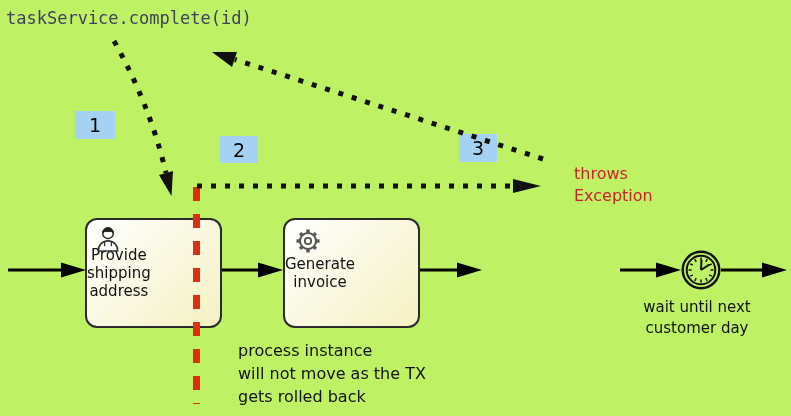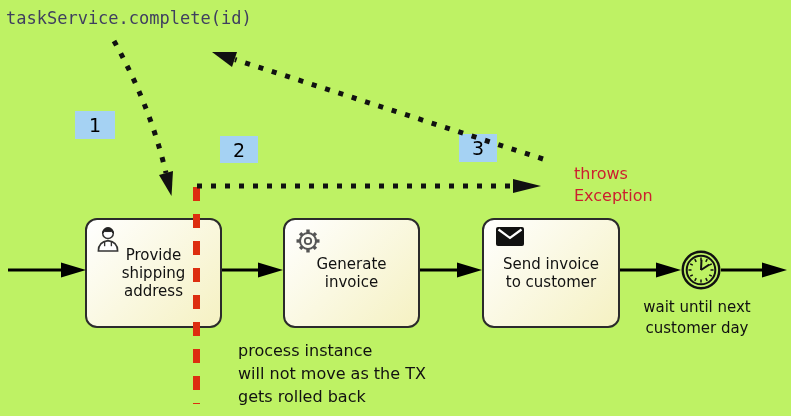--- a/index.html
+++ b/index.html
@@ -23,21 +23,21 @@
   .throws{
     position:absolute;left:545px;top:163px;font-size:16px;line-height:22px;
     color:var(--red-text,#cc1f2f);
     margin-left:29px;
   }
   .throws span{display:block;}
   .task{
     position:absolute;top:218px;height:110px;box-sizing:border-box;
     border:2px solid var(--task-border,#2b2b2b);border-radius:12px;
     background:linear-gradient(135deg,var(--task-fill-start,#ffffff) 0%,var(--task-fill-end,#f5f1c2) 100%);
-    display:flex;align-items:center;justify-content:center;text-align:center;
+    display:flex;align-items:center;justify-content:flex-start;text-align:center;
     font-size:15px;line-height:18px;color:#111;
   }
   .task.t1{left:85px;width:137px;}
   .task.t2{left:283px;width:137px;}
   .task.t3{left:482px;width:138px;}
   .task .icon{position:absolute;left:8px;top:5px;}
   .task-label span{display:block;}
   .timer-svg{position:absolute;left:681px;top:250px;}
   .timer-label{
     position:absolute;left:607px;top:297px;width:180px;text-align:center;
@@ -104,30 +104,20 @@
           <line x1="20.4" y1="21.4" x2="22.9" y2="23.9"></line>
         </g>
       </g>
     </svg>
     <div class="task-label">
       <span>Generate</span>
       <span>invoice</span>
     </div>
   </div>
 
-  <div class="task t3">
-    <svg class="icon" width="28" height="20" viewBox="0 0 28 20" style="top:7px;left:12px;">
-      <rect x="0" y="0" width="28" height="19" rx="2" fill="#111"></rect>
-      <polyline points="2.5,2.5 14,11 25.5,2.5" fill="none" stroke="#fff" stroke-width="2.2"></polyline>
-    </svg>
-    <div class="task-label">
-      <span>Send invoice</span>
-      <span>to customer</span>
-    </div>
-  </div>
 
   <svg class="timer-svg" width="40" height="40" viewBox="0 0 40 40">
     <circle cx="20" cy="20" r="18.3" class="clockline" stroke-width="2.4" fill="#fff"></circle>
     <circle cx="20" cy="20" r="14.3" class="clockline" stroke-width="2"></circle>
     <g class="clockline" stroke-width="1.5">
       <line x1="20" y1="7.5" x2="20" y2="10.5"></line>
       <line x1="20" y1="29.5" x2="20" y2="32.5"></line>
       <line x1="7.5" y1="20" x2="10.5" y2="20"></line>
       <line x1="29.5" y1="20" x2="32.5" y2="20"></line>
       <line x1="13.8" y1="9.2" x2="15.2" y2="11.8"></line>

